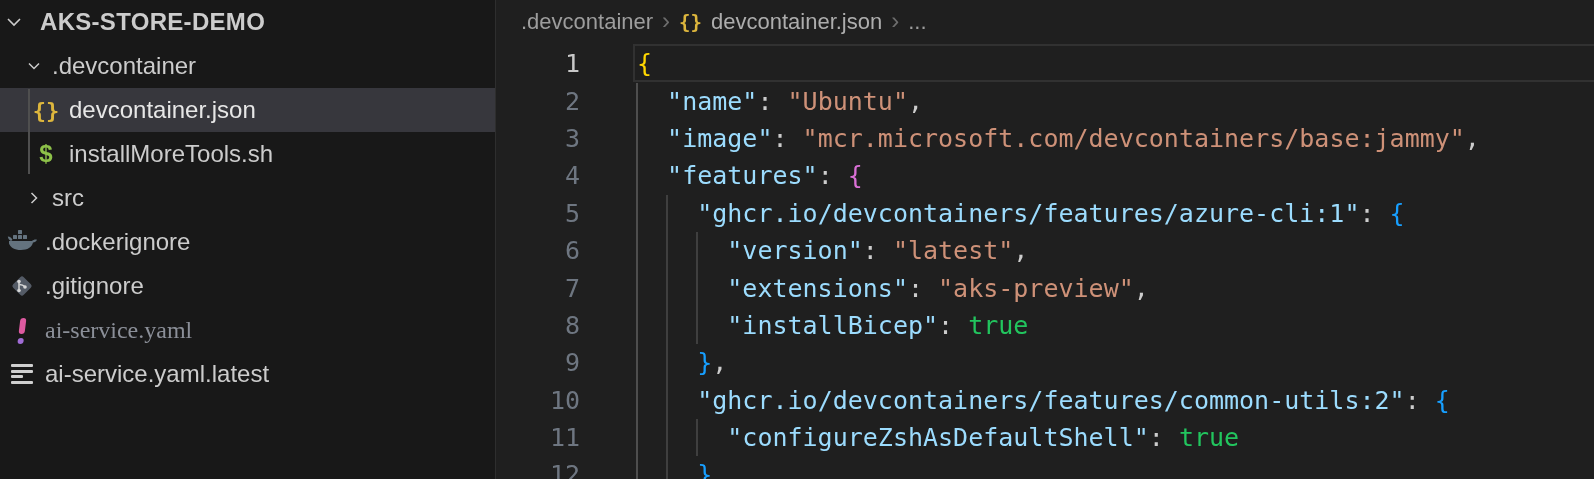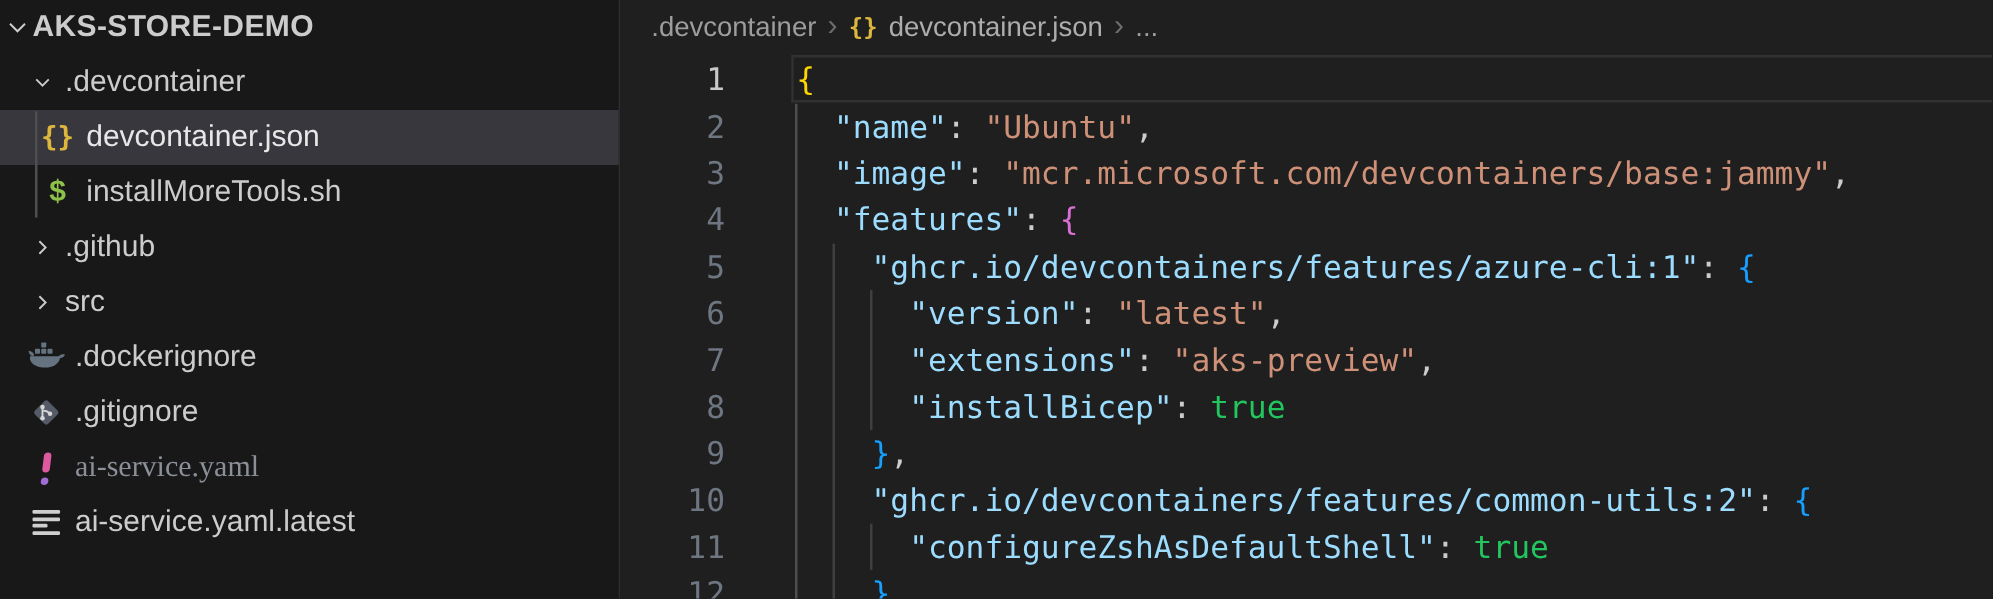--- a/index.html
+++ b/index.html
@@ -6,24 +6,24 @@
   html,body { width:1594px; height:479px; overflow:hidden; }
   body { background:#1f1f1f; font-family:"Liberation Sans", sans-serif; position:relative; }
 
   
   .sidebar { position:absolute; left:0; top:0; width:496px; height:479px;
              background:#181818; border-right:1px solid #2e2e2e; }
   .row { height:44px; display:flex; align-items:center; font-size:24px; color:#cccccc; cursor:pointer; }
   .row .label { white-space:nowrap; }
   .row.selected { background:#37373d; color:#e7e7e7; }
   .row.dim .label { color:#8b8f98;font-family:Liberation Serif, serif; }
-  .row.title { padding-left:4px; gap:2px; }
+  .row.title { padding-left:4px; gap:16px; }
   .row.title .label { font-weight:700; letter-spacing:.3px; }
   .row.folder { padding-left:24px; gap:8px; }
-  .row.file.lvl1 { padding-left:22px; gap:8px; }
+  .row.file.lvl1 { padding-left:7px; gap:8px; }
   .row.file.lvl2 { padding-left:31px; gap:8px; }
   .twisty { width:20px; height:20px; flex:0 0 auto; display:block; }
   .ficon { width:30px; height:30px; flex:0 0 auto; display:flex; align-items:center; justify-content:center; }
   .json-braces { color:#ddb63d; font-family:"DejaVu Sans Mono", monospace; font-weight:700; font-size:22px; }
   .shell-dollar { color:#8dc149; font-weight:700; font-size:24px; }
   .yaml-ic { position:relative; width:16px; height:30px; transform:skewX(-7deg); }
   .yaml-ic .bar { position:absolute; left:5px; top:3px; width:6px; height:16px; border-radius:3px; background:#dd5aa0; }
   .yaml-ic .dot { position:absolute; left:5px; top:23px; width:6px; height:6px; border-radius:50%; background:#a06cd5; }
   .tl-ic { width:22px; height:20px; display:flex; flex-direction:column; justify-content:space-between; }
   .tl-ic i { display:block; height:3px; background:#cfcfcf; border-radius:1px; }
@@ -86,26 +86,20 @@
     <span class="label">devcontainer.json</span>
   </div>
 
   <div class="row file lvl2">
     <span class="ficon">
       <span class="shell-dollar">$</span>
       </span>
     <span class="label">installMoreTools.sh</span>
   </div>
 
-  <div class="row folder">
-    <svg class="twisty" viewBox="0 0 20 20">
-      <path d="M7.5 5 L12.5 10 L7.5 15" fill="none" stroke="#cccccc" stroke-width="1.5"></path>
-      </svg>
-    <span class="label">.github</span>
-  </div>
 
 
   <div class="row folder">
     <svg class="twisty" viewBox="0 0 20 20">
       <path d="M7.5 5 L12.5 10 L7.5 15" fill="none" stroke="#cccccc" stroke-width="1.5"></path>
       </svg>
     <span class="label">src</span>
   </div>
 
   <div class="row file lvl1">

